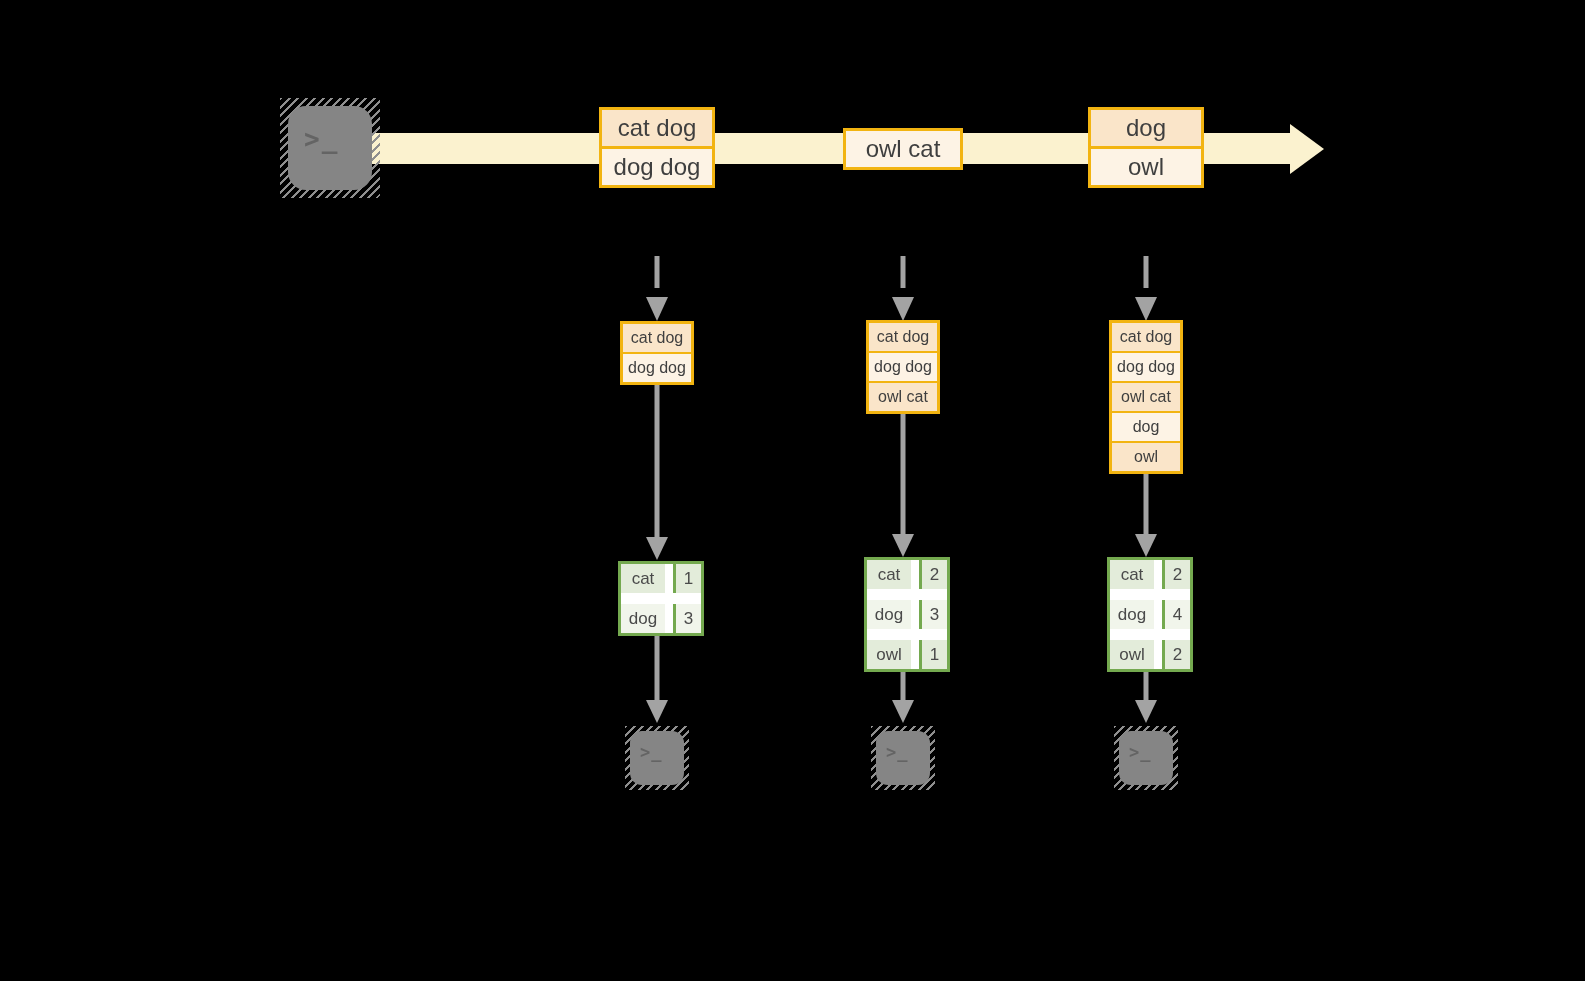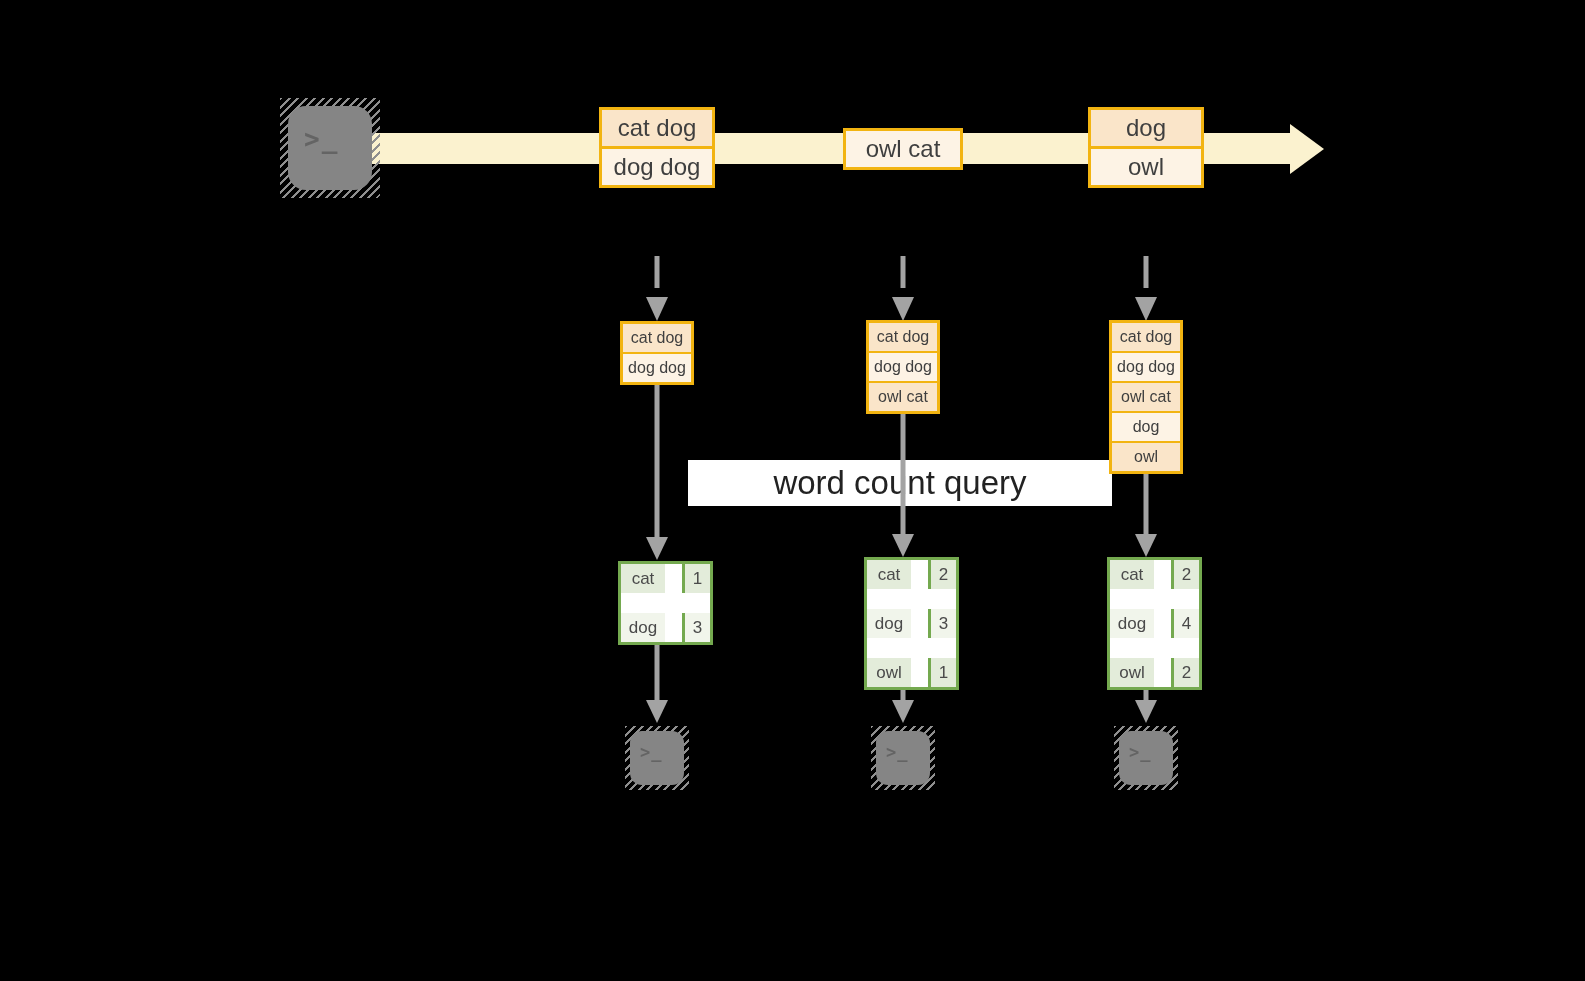--- a/index.html
+++ b/index.html
@@ -34,21 +34,21 @@
   
   .sbox{position:absolute;border:3px solid var(--gold);z-index:3;background:var(--gold);}
   .sbox .row{width:68px;height:28px;display:flex;align-items:center;justify-content:center;
     font-size:16px;color:var(--ink);}
   .sbox .row + .row{margin-top:2px;}
   
   .banner{position:absolute;left:688px;top:460px;width:424px;height:46px;background:#fff;z-index:1;
     display:flex;align-items:center;justify-content:center;font-size:33px;color:#222;}
   
   .gtable{position:absolute;border:3px solid var(--green);background:#fff;z-index:3;
-    display:grid;grid-template-columns:44px 25px;gap:20px;}
+    display:grid;grid-template-columns:44px 25px;gap:11px;}
   .gtable .cell{height:29px;display:flex;align-items:center;justify-content:center;
     font-size:17px;color:#4a4a4a;}
   .gtable .val{box-shadow:-3px 0 0 var(--green);}
   .grd{background:var(--gfill-dark);}
   .grl{background:var(--gfill-light);}
   
   .terminal{position:absolute;z-index:3;
     background:repeating-linear-gradient(135deg,#8f8f8f 0 2px,transparent 2px 6px);}
   .terminal .tin{position:absolute;display:flex;align-items:flex-start;background:var(--term);}
   .terminal .glyph{font-family:"DejaVu Sans Mono","Liberation Mono",monospace;font-weight:bold;color:#646464;}
@@ -68,21 +68,20 @@
 
   <div class="band"></div>
   <div class="band-arrowhead"></div>
 
   <div class="terminal big">
     <div class="tin">
       <span class="glyph">&gt;_</span>
     </div>
   </div>
 
-  <div class="banner">word count query</div>
 
   <svg id="connectors" width="1585" height="981">
 
     <line x1="657" y1="256" x2="657" y2="298" stroke="#A3A3A3" stroke-width="5" stroke-dasharray="32 16"></line>
     <polygon points="646,297 668,297 657,321" fill="#A3A3A3"></polygon>
     <line x1="903" y1="256" x2="903" y2="298" stroke="#A3A3A3" stroke-width="5" stroke-dasharray="32 16"></line>
     <polygon points="892,297 914,297 903,321" fill="#A3A3A3"></polygon>
     <line x1="1146" y1="256" x2="1146" y2="298" stroke="#A3A3A3" stroke-width="5" stroke-dasharray="32 16"></line>
     <polygon points="1135,297 1157,297 1146,321" fill="#A3A3A3"></polygon>
 

